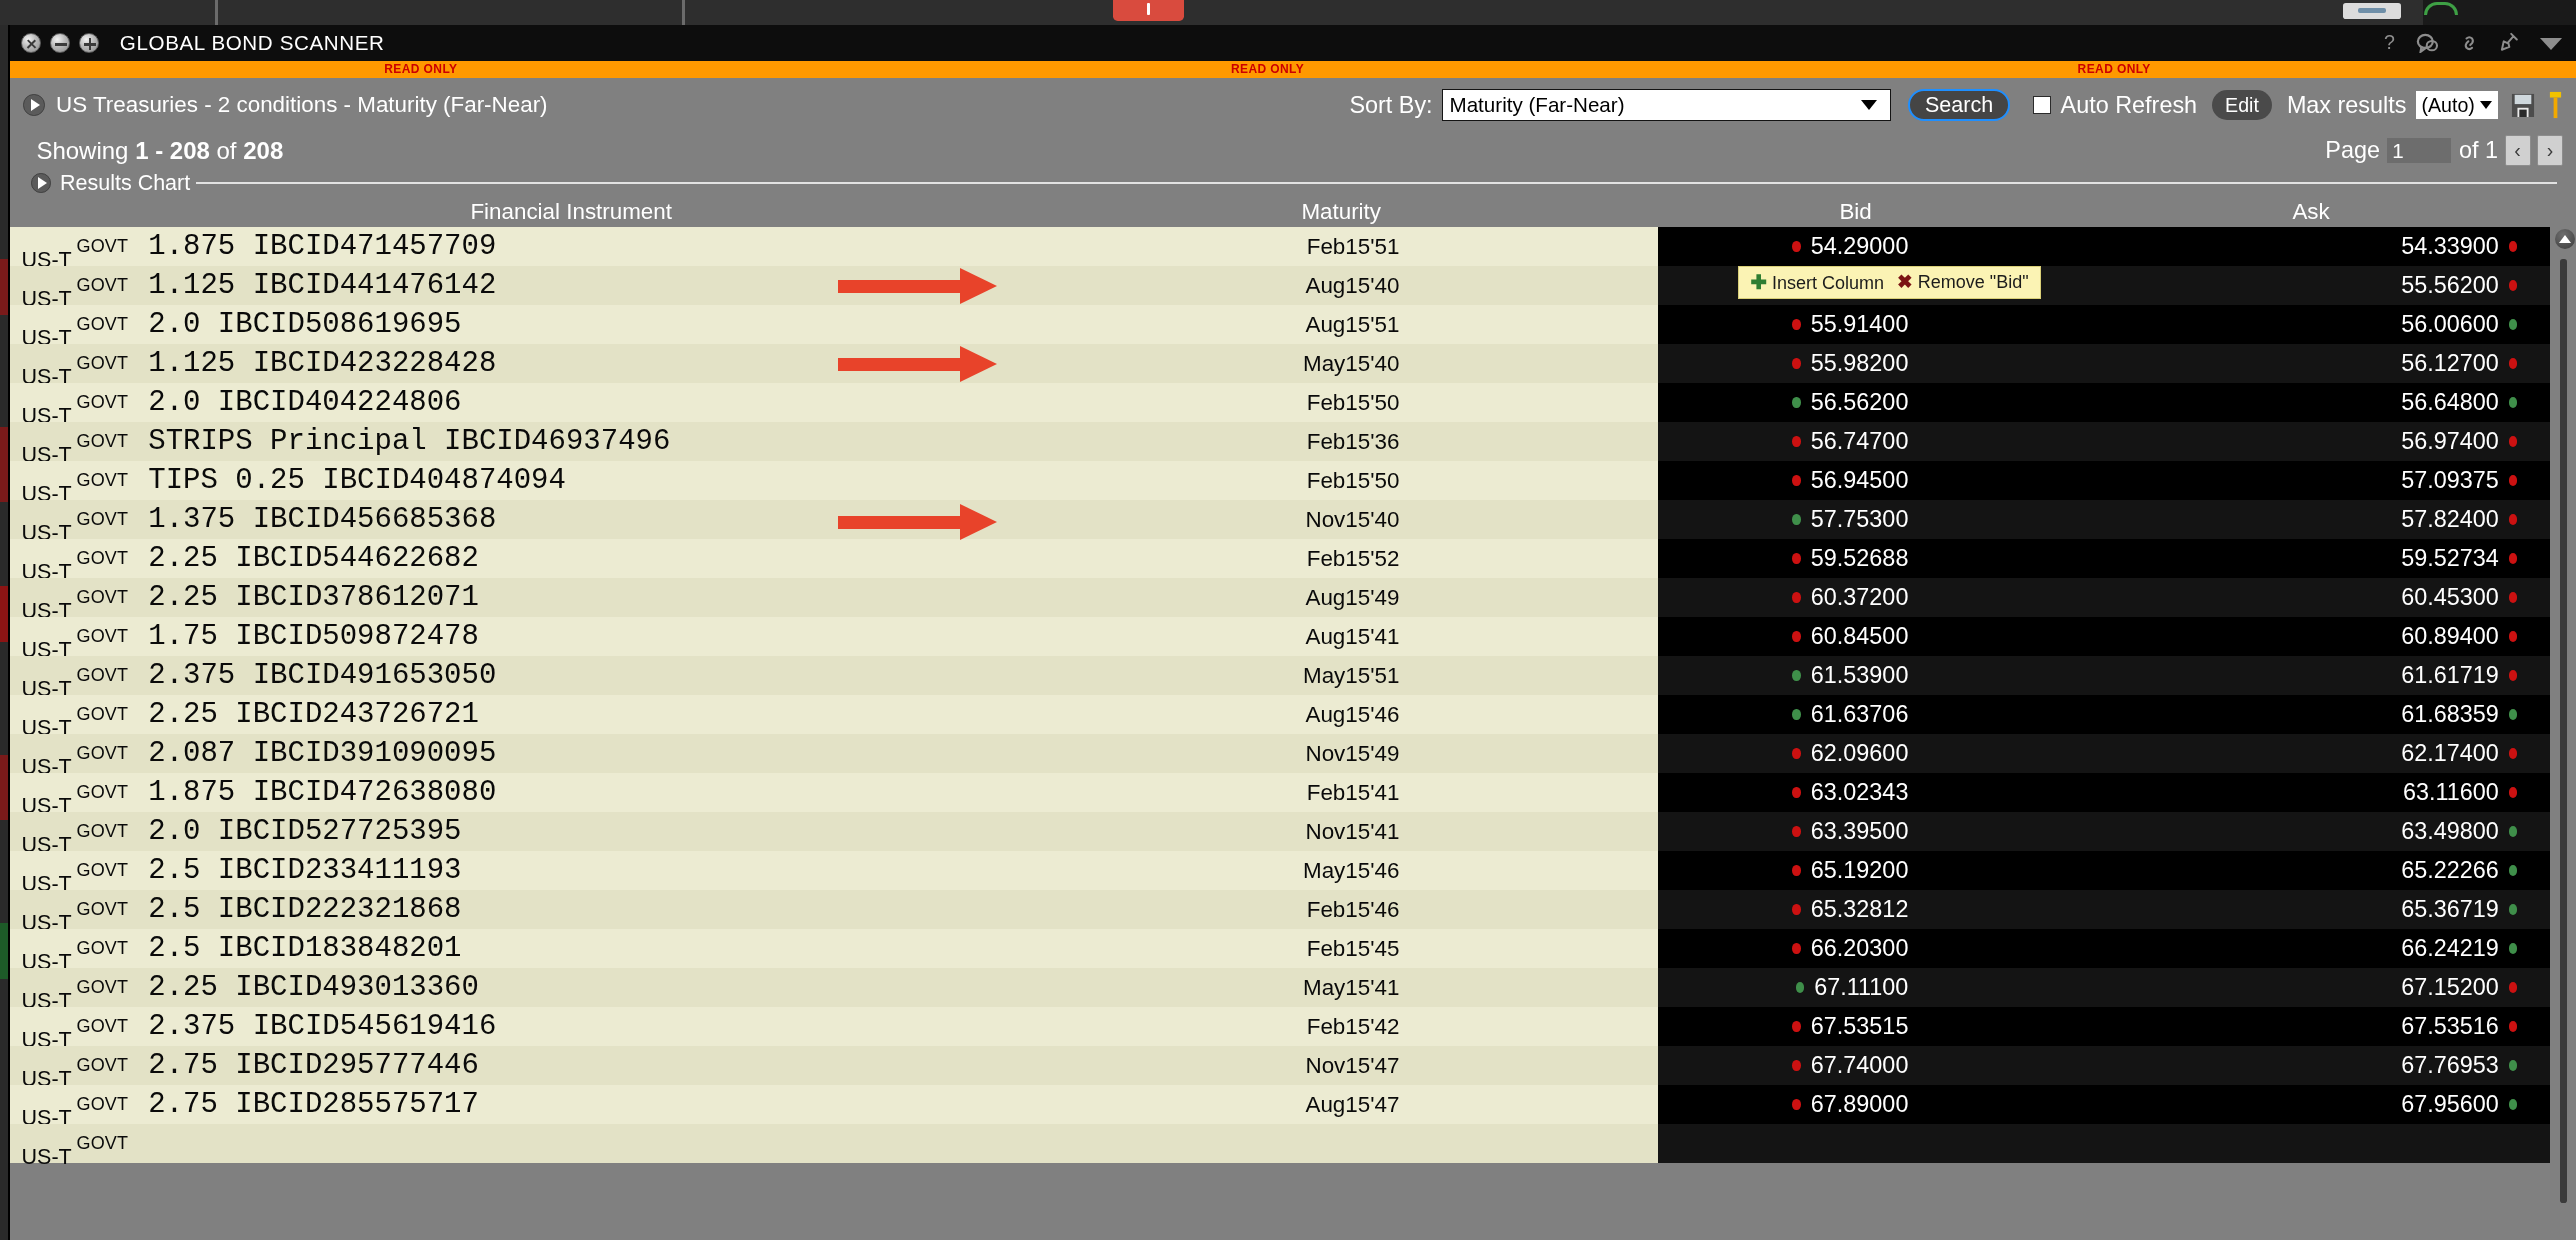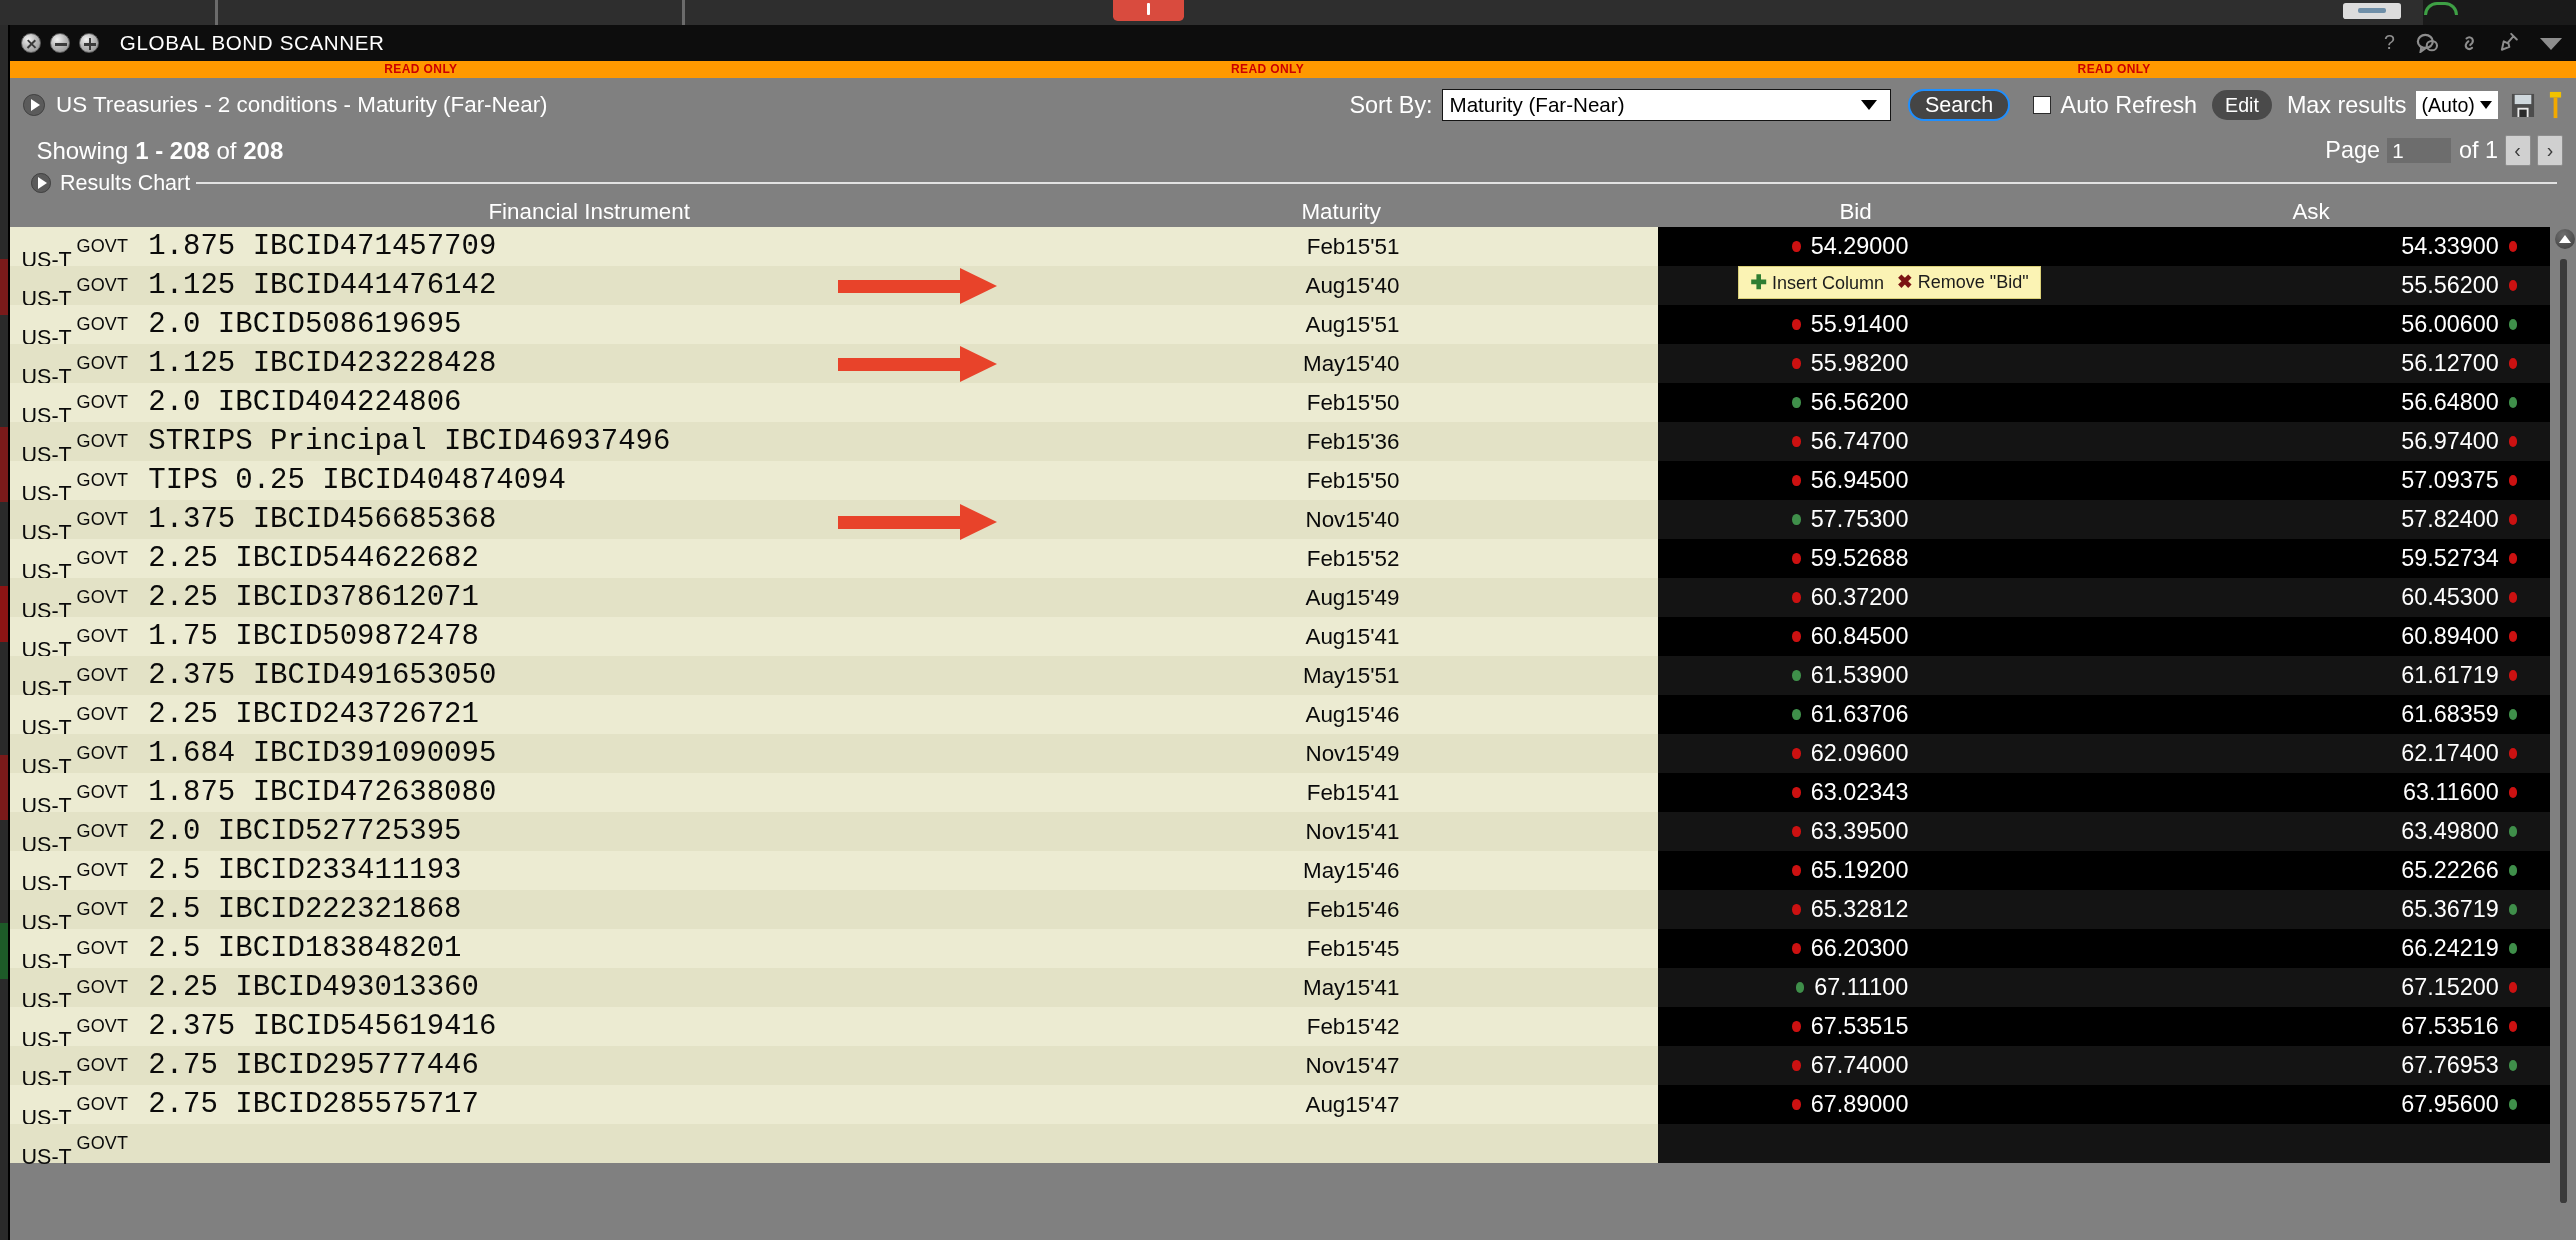--- a/index.html
+++ b/index.html
@@ -384,21 +384,21 @@
       <span class="plus">✚</span>
       <span>Insert Column</span>
     </span>
     <span>
       <span class="xx">✖</span>
       <span>Remove "Bid"</span>
     </span>
   </div>
 
   <div id="tablehead">
-    <div class="h" style="left:478px">Financial Instrument</div>
+    <div class="h" style="left:460px">Financial Instrument</div>
     <div class="h" style="left:1291px">Maturity</div>
     <div class="h" style="left:1829px">Bid</div>
     <div class="h" style="left:2282px">Ask</div>
   </div>
 
   <div id="tablewrap">
     <div id="rows">
         <div class="row" style="background: rgb(236, 235, 210);">
           <div class="dark-band" style="background: rgb(0, 0, 0);"></div>
           <div class="cell-name">
@@ -618,21 +618,21 @@
           <div class="cell-ask">
             <span>61.68359</span>
             <span class="dot up"></span>
           </div>
         </div>
         <div class="row" style="background: rgb(227, 226, 198);">
           <div class="dark-band" style="background: rgb(20, 20, 20);"></div>
           <div class="cell-name">
             <span class="big">US-T</span>
             <span class="sm">GOVT</span>
-            <span class="rest">1.684 IBCID391090095</span>
+            <span class="rest">2.087 IBCID391090095</span>
           </div>
           <div class="cell-mat">Nov15'49</div>
           <div class="cell-bid">
             <span class="dot down"></span>
             <span>62.09600</span>
           </div>
           <div class="cell-ask">
             <span>62.17400</span>
             <span class="dot down"></span>
           </div>

